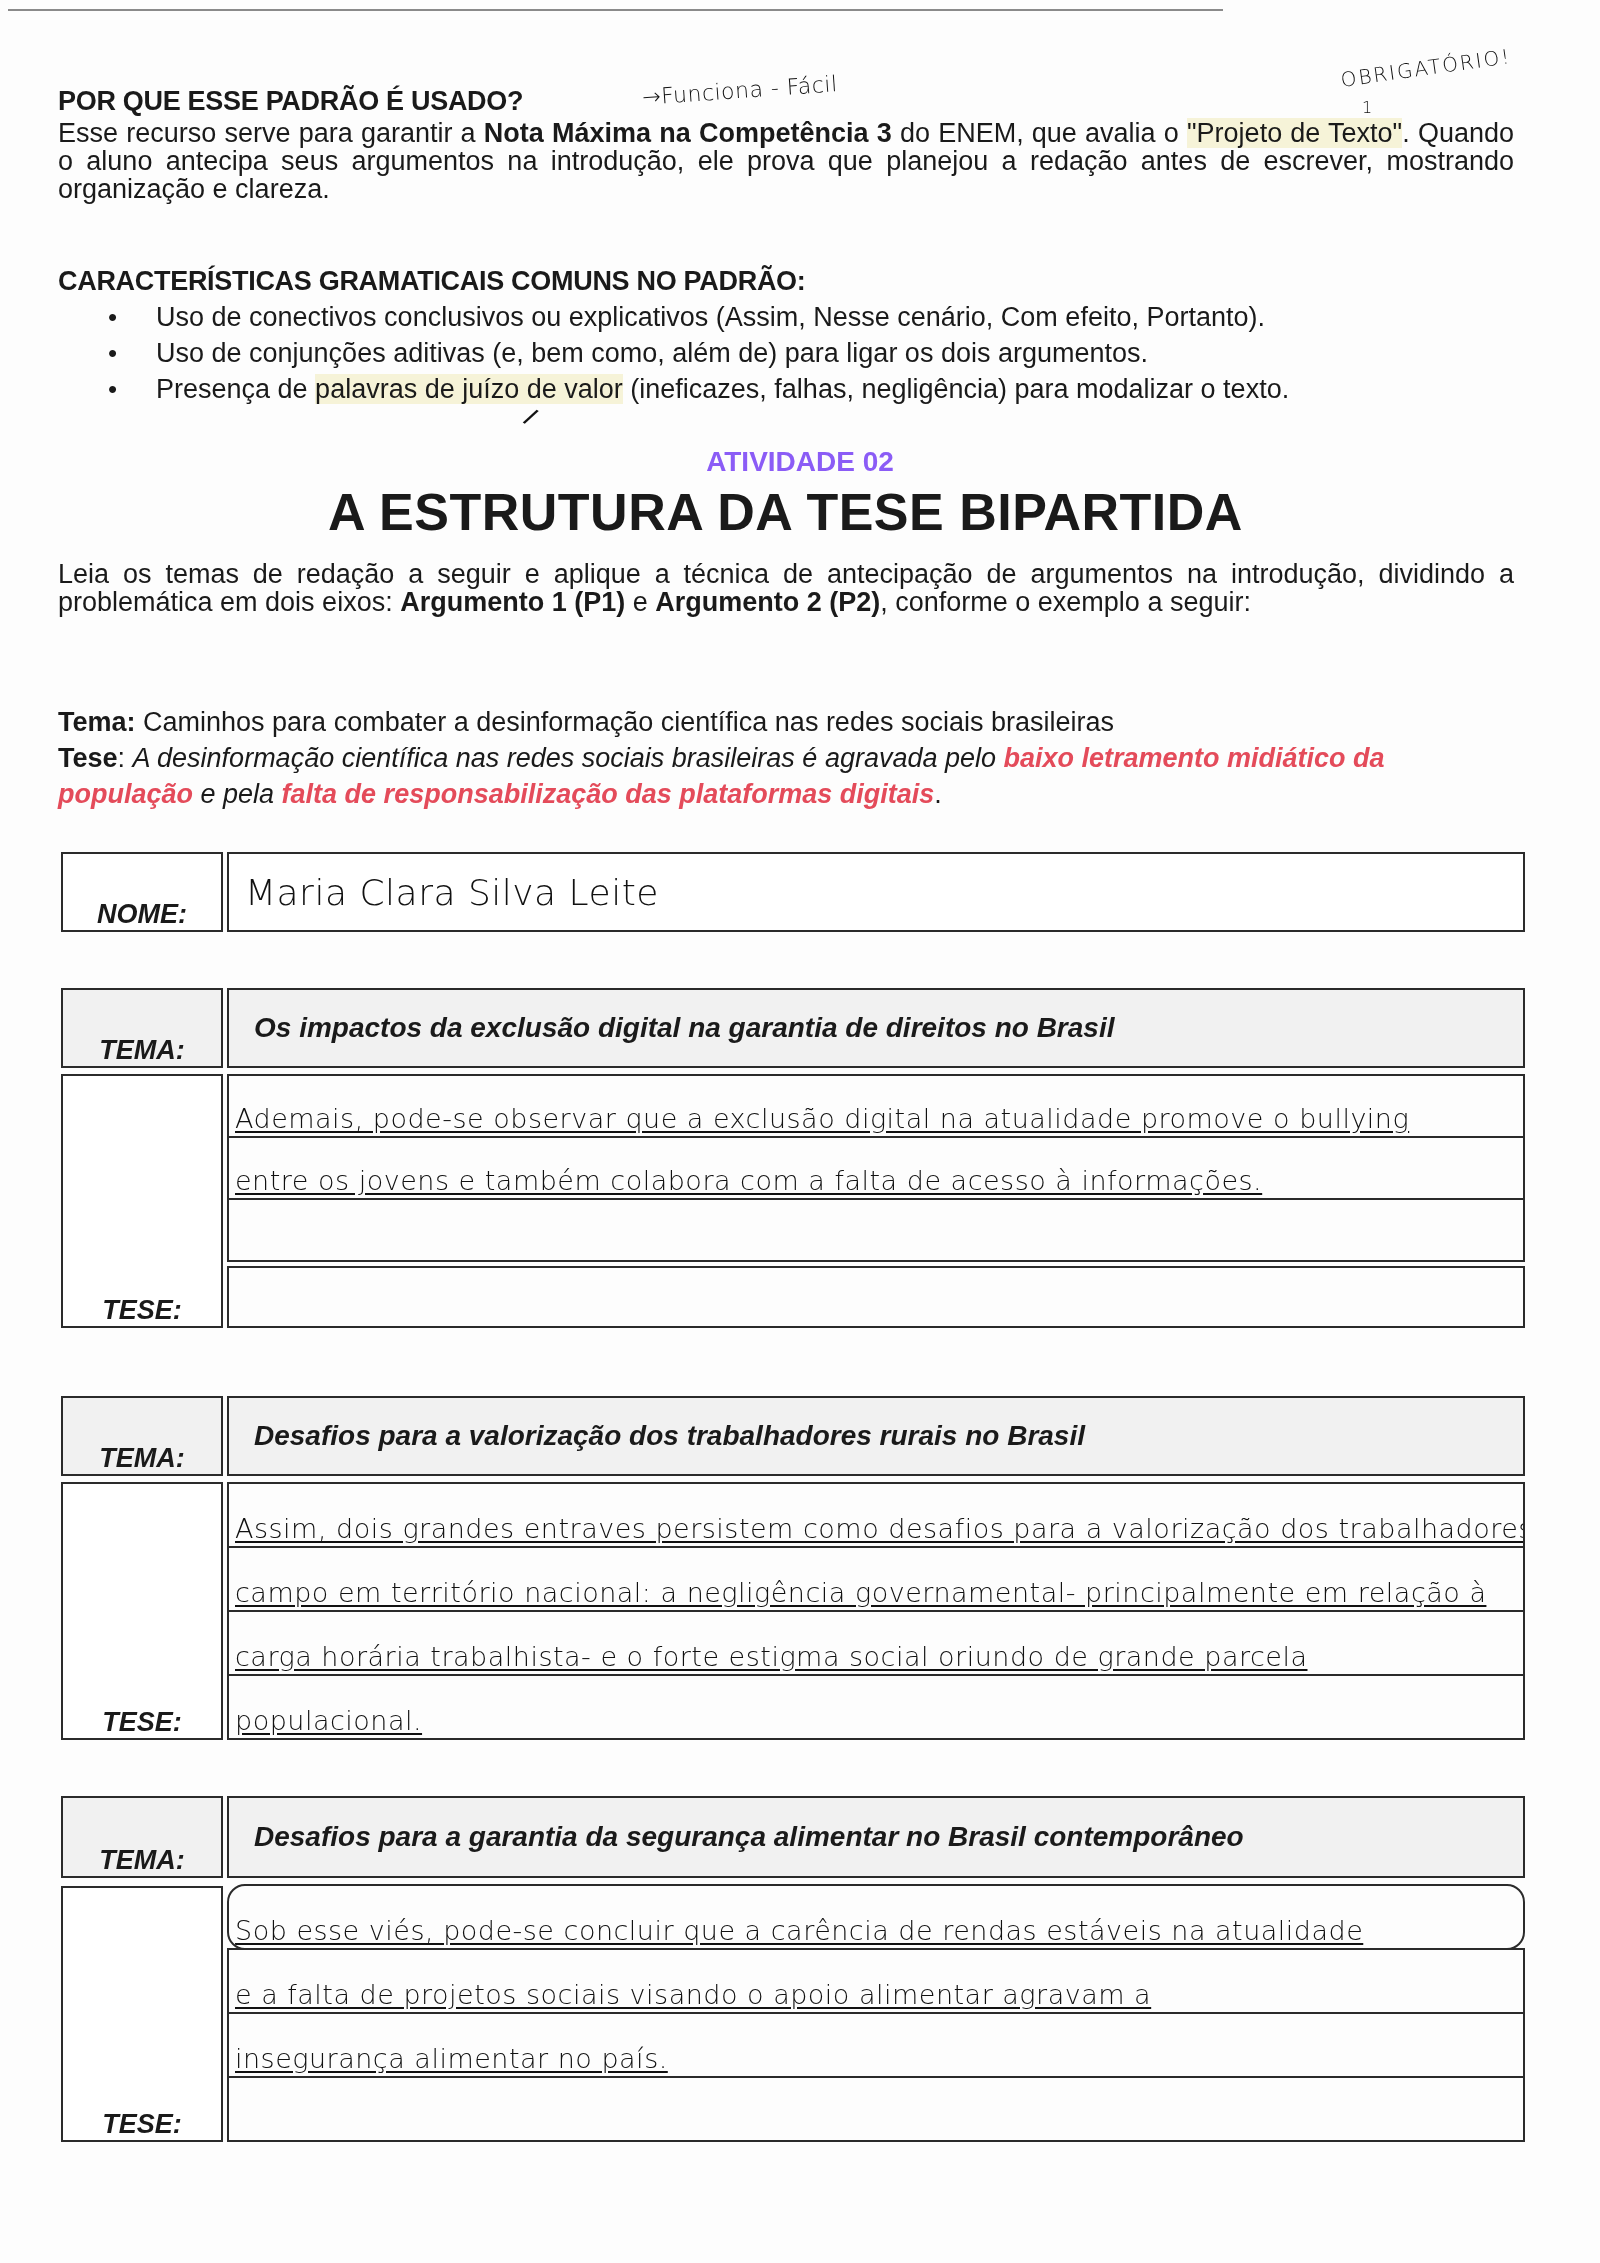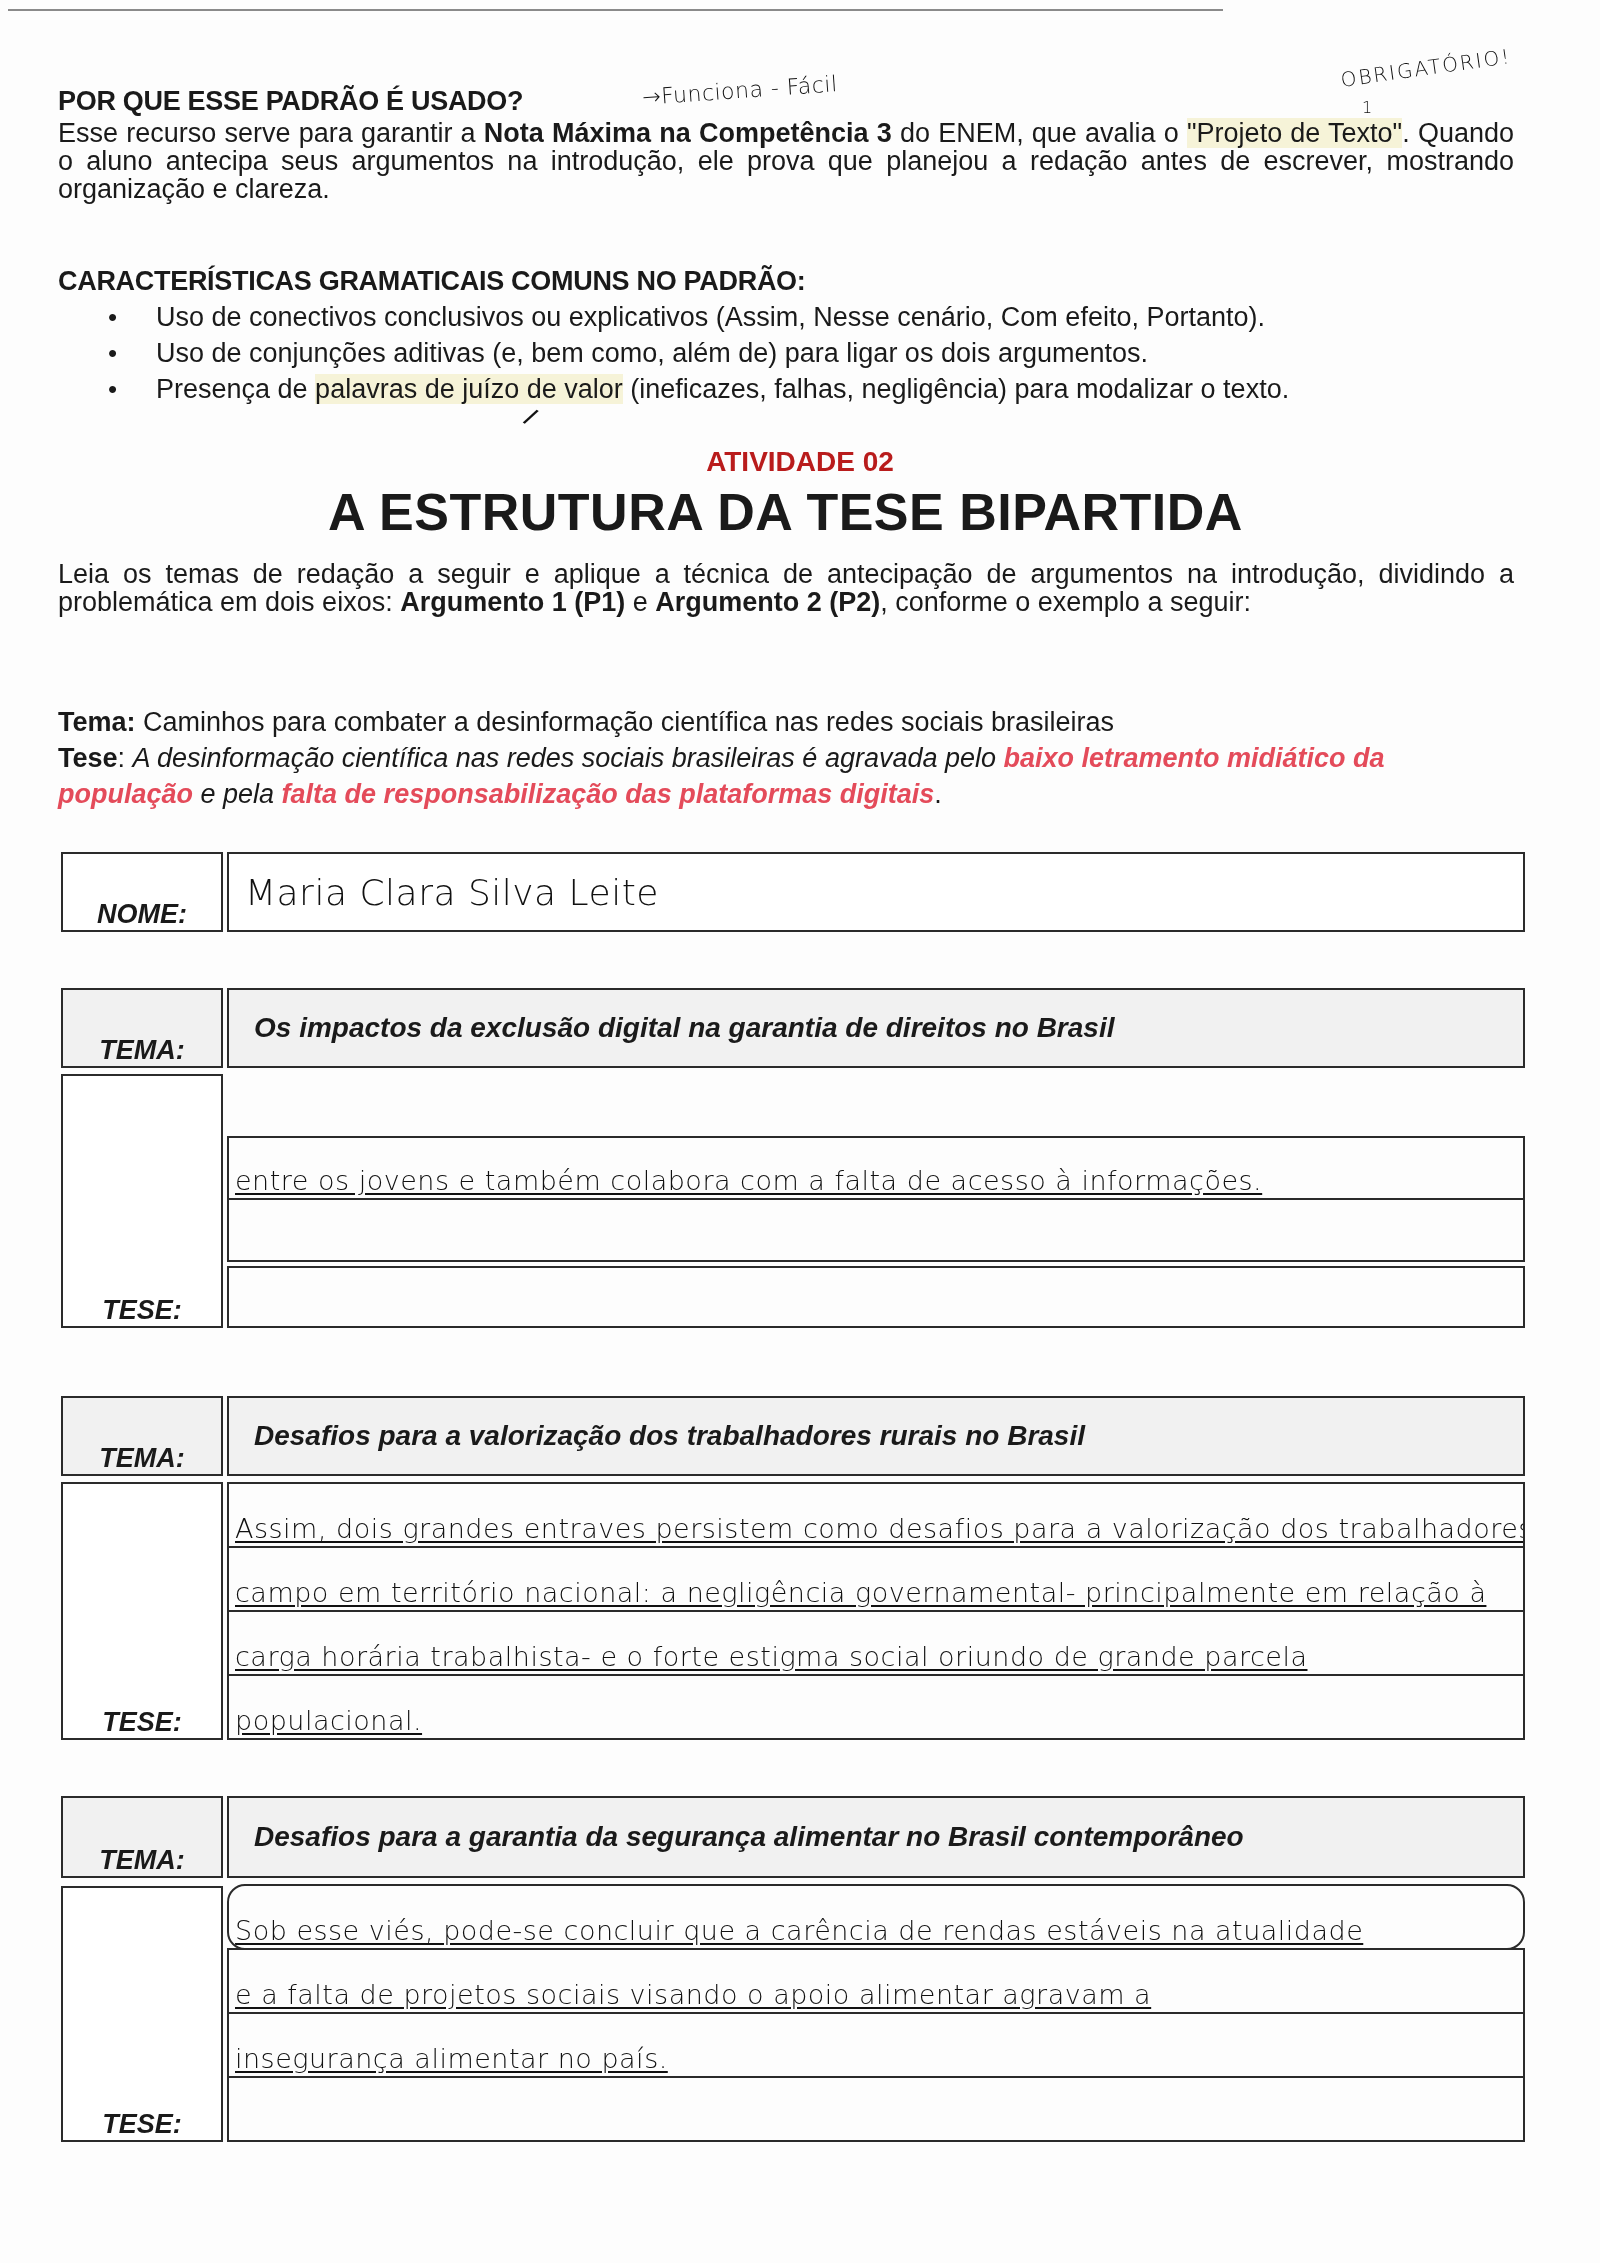--- a/index.html
+++ b/index.html
@@ -23,21 +23,21 @@
 
   #why { top: 86px; }
   #why .h-bold { display: inline-block; }
   #why .p { margin-top: 2px; }
 
   #gram { top: 266px; }
   #gram ul { margin: 2px 0 0 0; padding-left: 98px; list-style: none; }
   #gram li { font-size: 27px; line-height: 36px; position: relative; }
   #gram li::before { content: "\2022"; position: absolute; left: -48px; font-size: 26px; }
 
-  .activity-label { position: absolute; left: 0; width: 1600px; top: 446px; text-align: center; color: #b91c1c; font-weight: bold; font-size: 28px; }
+  .activity-label { position: absolute; left: 0; width: 1600px; top: 446px; text-align: center; color: #8b5cf6; font-weight: bold; font-size: 28px; }
   .activity-title { position: absolute; left: 0; width: 1571px; top: 482px; text-align: center; font-weight: bold; font-size: 52px; letter-spacing: 0.5px; }
 
   #instr { top: 560px; }
   #example { top: 704px; }
   #example .row { font-size: 27px; line-height: 36px; }
   .ex-italic { font-style: italic; }
   .red { color: #e44b5a; font-weight: bold; font-style: italic; }
 
   
   .box { position: absolute; border: 2px solid #2b2b2b; box-sizing: border-box; background: #fff; }
@@ -106,20 +106,23 @@
 <div class="box label-cell grey" style="top:988px;height:80px;">
     <span>TEMA:</span>
   </div>
 <div class="box value-cell grey tema-value" style="top:988px;height:80px;">
     <span>Os impactos da exclusão digital na garantia de direitos no Brasil</span>
   </div>
 <div class="box label-cell" style="top:1074px;height:254px;">
     <span>TESE:</span>
   </div>
 <div class="tese-lines" style="top:1074px;height:254px;">
+  <div class="tese-line hand" style="top:0;height:64px;">
+      <span>Ademais, pode-se observar que a exclusão digital na atualidade promove o bullying</span>
+    </div>
   <div class="tese-line hand" style="top:62px;height:64px;">
       <span>entre os jovens e também colabora com a falta de acesso à informações.</span>
     </div>
   <div class="tese-line hand" style="top:124px;height:64px;">
       <span></span>
     </div>
   <div class="tese-line hand" style="top:192px;height:62px;">
       <span></span>
     </div>
 </div>

